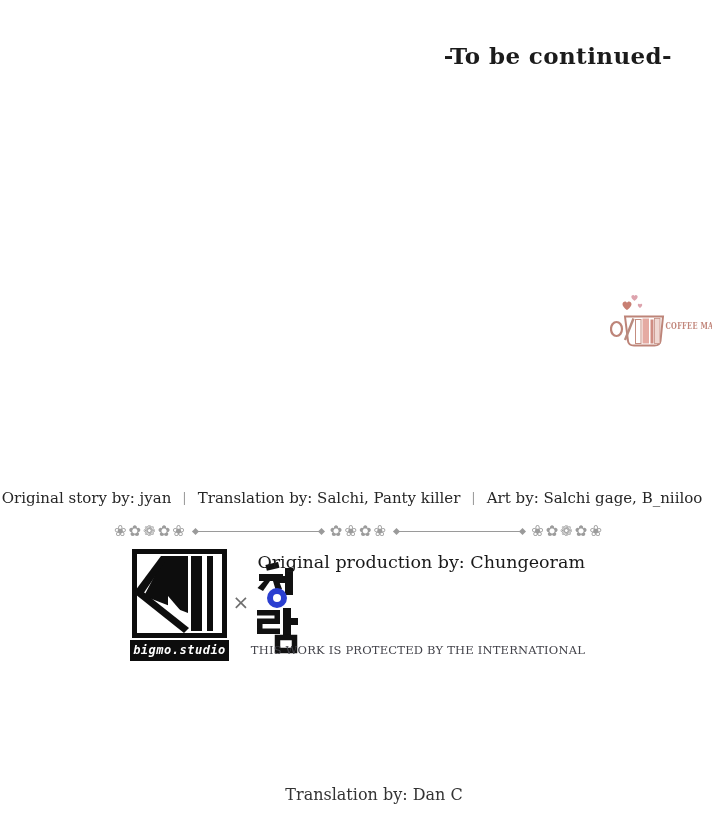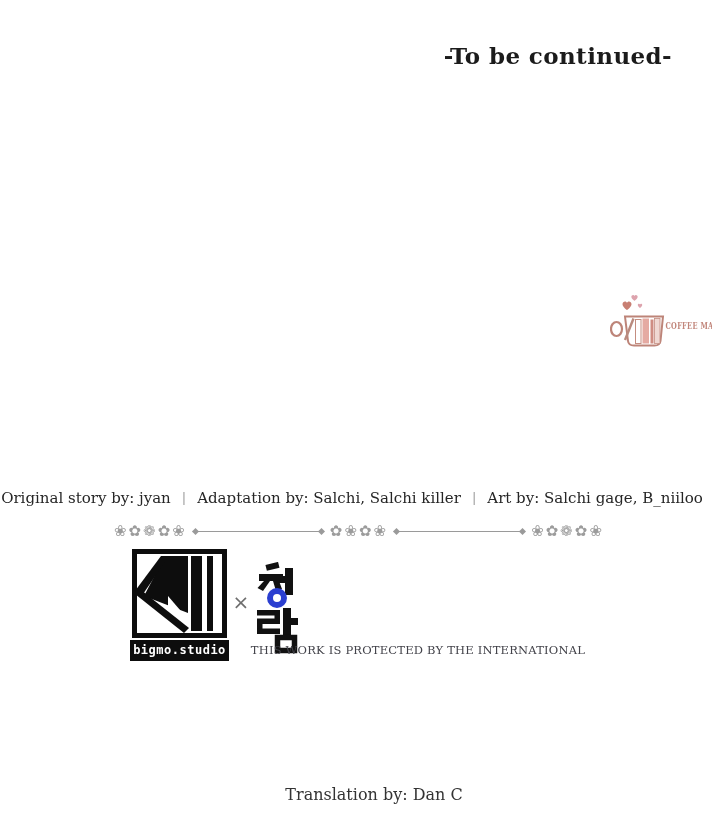--- a/index.html
+++ b/index.html
@@ -32,21 +32,21 @@
     content:"";position:absolute;top:-2px;width:5px;height:5px;background:#9a9a9a;
     transform:rotate(45deg);
   }
   .rule::before{left:-1px;}
   .rule::after{right:-1px;}
 
   .bigmo-mark{position:absolute;left:132px;top:549px;width:95px;height:89px;}
   .bigmo-label{
     position:absolute;left:130px;top:640px;width:99px;height:21px;background:#0d0d0d;
     color:#ffffff;font-family:"DejaVu Sans Mono","Liberation Mono",monospace;
-    font-size:12px;font-weight:700;letter-spacing:.5px;text-align:center;line-height:21px;
+    font-size:12px;font-weight:700;letter-spacing:.5px;text-align:center;line-height:21px;font-style:italic;
   }
   .collab-cross{
     position:absolute;left:230px;top:591px;width:22px;text-align:center;
     font-family:"DejaVu Sans","Liberation Sans",sans-serif;
     font-size:20px;color:#6f6f6f;line-height:22px;
   }
   .cheongnam{position:absolute;left:255px;top:562px;width:46px;height:93px;}
 
   .prod-credits{
     position:absolute;top:549px;right:135px;text-align:right;
@@ -82,21 +82,21 @@
         <rect x="25.5" y="26.5" width="5.5" height="24" fill="#ffffff" stroke="#c48d80" stroke-width="1"></rect>
         <rect x="32.5" y="25.5" width="6.5" height="25" fill="#e5aaa2"></rect>
         <rect x="40.5" y="26.5" width="3" height="24" fill="#cf8d82"></rect>
         <rect x="44.5" y="25.5" width="5.5" height="25" fill="#f0d8d2" stroke="#c48d80" stroke-width="0.8"></rect>
       </g>
     </g>
     <text transform="translate(55.5,36) scale(0.7 1)" font-family="DejaVu Serif, serif" font-size="9.5" font-weight="700" letter-spacing="0.4" fill="#c1857a">COFFEE MANGA</text>
   </svg>
 
   <div class="credits-line">
-    <span>Original story by: jyan</span><span class="sep">|</span><span>Adaptation by: Salchi, Salchi killer</span><span class="sep">|</span><span>Art by: Salchi gage, B_niiloo</span>
+    <span>Original story by: jyan</span><span class="sep">|</span><span>Translation by: Salchi, Panty killer</span><span class="sep">|</span><span>Art by: Salchi gage, B_niiloo</span>
   </div>
 
   <div class="divider">
     <span class="orn">❀✿❁✿❀</span>
     <span class="rule"></span>
     <span class="orn">✿❀✿❀</span>
     <span class="rule"></span>
     <span class="orn">❀✿❁✿❀</span>
   </div>
 
@@ -129,20 +129,21 @@
       <rect x="2" y="56.5" width="23" height="5.5"></rect>
       <rect x="2" y="62" width="5.5" height="10"></rect>
       <rect x="2" y="66.5" width="23" height="5.5"></rect>
       <rect x="28" y="46" width="8" height="28"></rect>
       <rect x="36" y="56" width="7" height="7"></rect>
       <rect x="22.5" y="75.5" width="17" height="13" fill="none" stroke="#111111" stroke-width="5.5"></rect>
     </g>
   </svg>
 
   <div class="prod-credits">
+    <div>Original production by: Chungeoram</div>
   </div>
 
   <div class="copyright">
     <div>THIS WORK IS PROTECTED BY THE INTERNATIONAL</div>
   </div>
 
   <div class="translation">Translation by: Dan C</div>
 
 </div>
 

